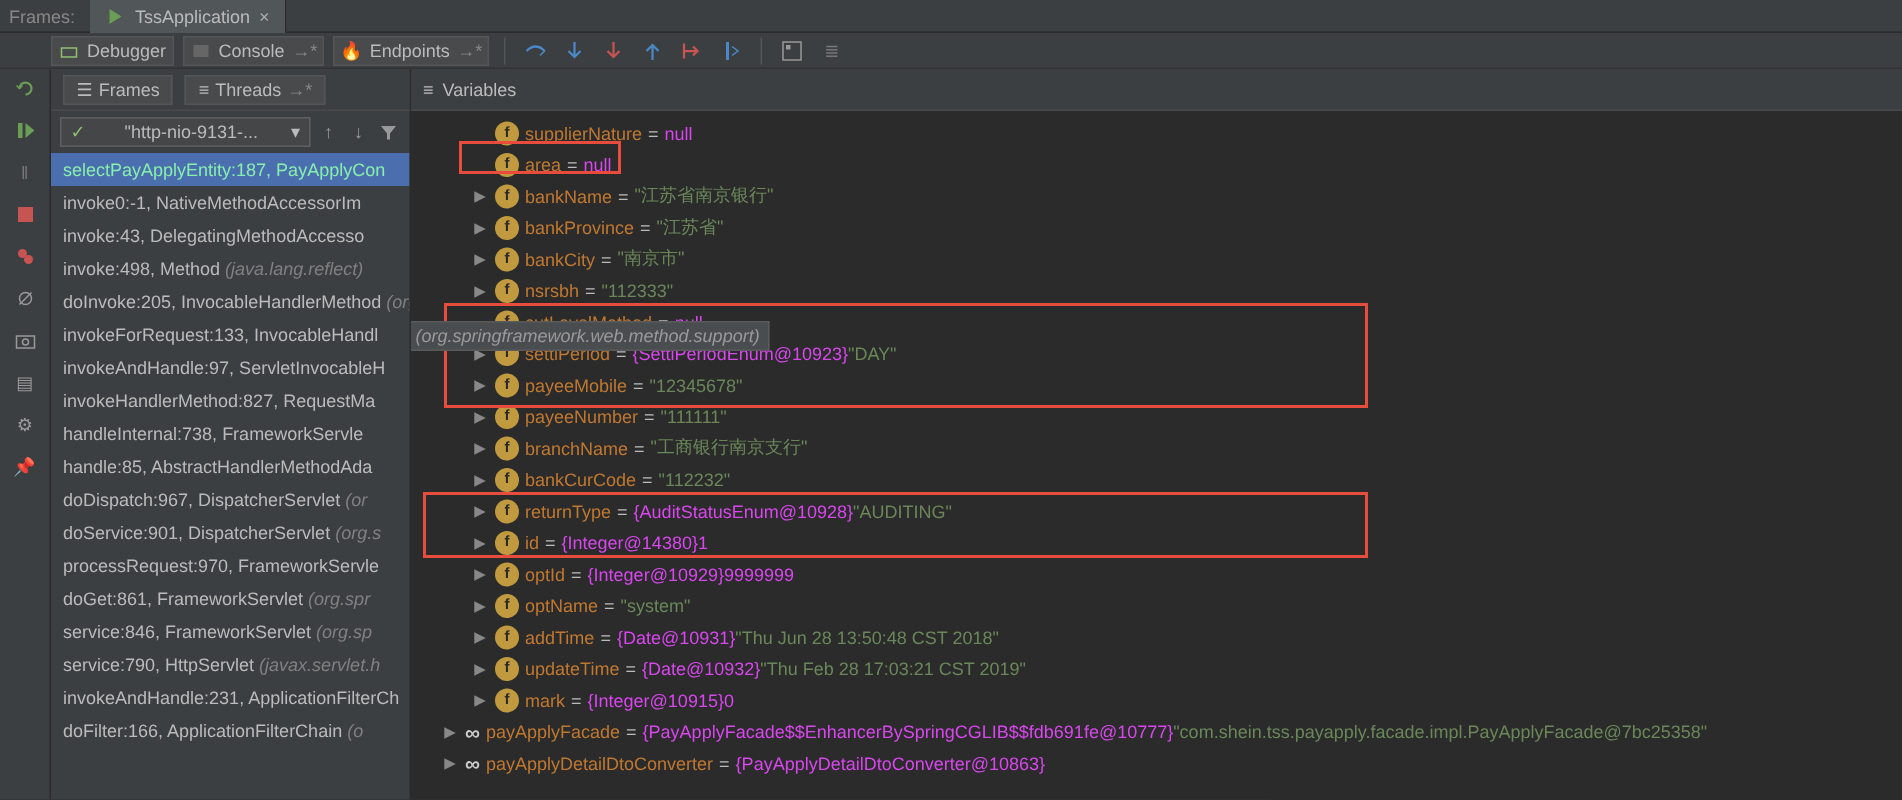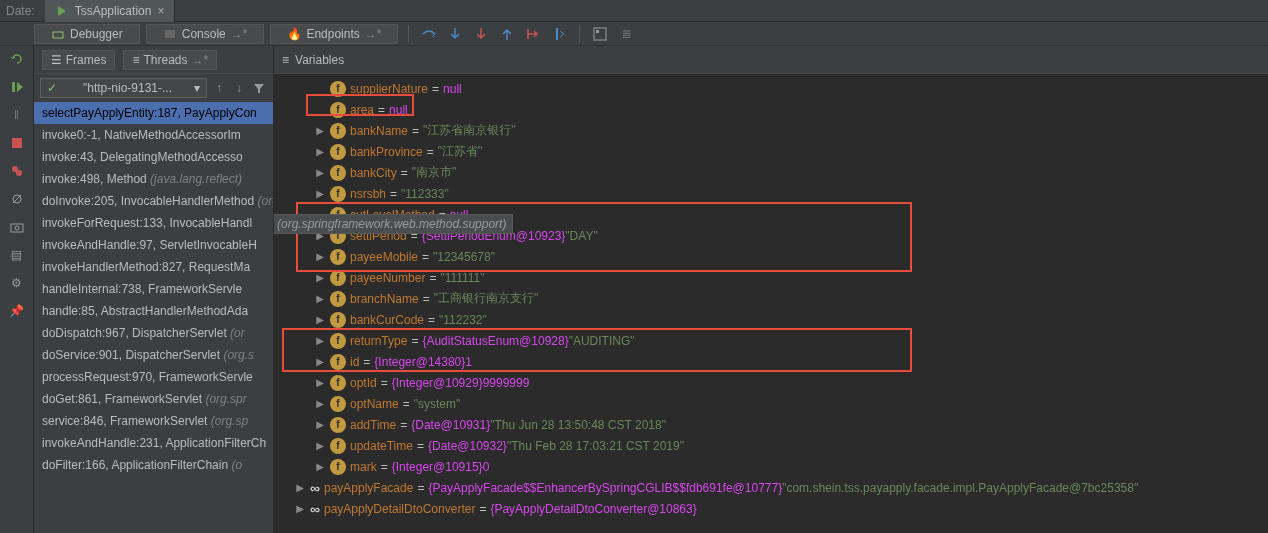--- a/index.html
+++ b/index.html
@@ -2,36 +2,36 @@
 <html><head>
 <meta charset="utf-8">
 <style>
 * { margin:0; padding:0; box-sizing:border-box; font-family:"Segoe UI",Arial,sans-serif; font-size:12px; }
 body { background:#3c3f41; color:#bbb; width:1268px; height:533px; overflow:hidden; user-select:none; }
 .row { display:flex; align-items:center; }
 .topbar { height:22px; background:#3c3f41; border-bottom:1px solid #2b2b2b; padding-left:6px; gap:10px; }
 .tab { height:22px; padding:0 10px; display:flex; align-items:center; gap:6px; background:#515658; border-right:1px solid #2b2b2b; color:#bbb; }
 .tab .cls { color:#aaa; }
 .toolbar2 { height:24px; background:#3c3f41; border-bottom:1px solid #323232; padding-left:34px; gap:6px; }
-.smalltab { background:#484a4c; padding:2px 16px; border:1px solid #555; display:flex; align-items:center; gap:5px; }
+.smalltab { background:#484a4c; padding:2px 4px; border:1px solid #555; display:flex; align-items:center; gap:5px; }
 .icon { width:14px; height:14px; display:inline-flex; align-items:center; justify-content:center; }
 .vsep { width:1px; height:18px; background:#555; margin:0 4px; }
 .main { display:flex; height:calc(533px - 22px - 24px); }
 .leftcol { width:34px; background:#3c3f41; border-right:1px solid #2b2b2b; display:flex; flex-direction:column; align-items:center; padding-top:4px; gap:10px; }
 .leftcol .ic { width:18px; height:18px; display:flex; align-items:center; justify-content:center; color:#999; }
 .frames { width:240px; background:#3c3f41; border-right:1px solid #2b2b2b; display:flex; flex-direction:column; }
 .frameshdr { height:28px; background:#3c3f41; border-bottom:1px solid #4a4a4a; display:flex; align-items:center; gap:8px; padding:0 8px; }
 .pilltab { background:#484a4c; border:1px solid #555; padding:2px 8px; display:flex; align-items:center; gap:4px; }
 .threadbar { height:28px; display:flex; align-items:center; padding:0 6px; gap:4px; }
 .threadsel { flex:1; background:#444648; border:1px solid #5e6060; color:#bbb; padding:2px 6px; display:flex; align-items:center; justify-content:space-between; }
 .threadsel::before { content:"✓"; color:#8fbf6f; margin-right:4px; }
 .tinyicon { width:16px; height:16px; display:flex; align-items:center; justify-content:center; color:#999; }
 .frameslist { flex:1; overflow:hidden; }
 .frameslist .fr { padding:2px 8px; white-space:nowrap; overflow:hidden; color:#bbb; line-height:18px; }
-.frameslist .fr.sel { background:#4b6eaf; color:#000000; }
+.frameslist .fr.sel { background:#4b6eaf; color:#86efac; }
 .dim { color:#808080; font-style:italic; }
 .vars { flex:1; background:#2b2b2b; display:flex; flex-direction:column; position:relative; }
 .varshdr { height:28px; background:#3c3f41; border-bottom:1px solid #4a4a4a; display:flex; align-items:center; padding:0 8px; gap:6px; }
 .varslist { flex:1; background:#2b2b2b; padding:4px 0; overflow:hidden; position:relative; }
 .vrow { display:flex; align-items:center; height:21px; padding-left:20px; white-space:nowrap; }
 .arrow { width:12px; color:#888; font-size:10px; display:inline-block; text-align:center; }
 .ficon { width:16px; height:16px; border-radius:8px; background:#c19a3f; color:#2b2b2b; font-size:10px; font-weight:bold; display:inline-flex; align-items:center; justify-content:center; margin:0 4px; }
 .inficon { font-size:14px; color:#ccc; margin:0 4px; font-weight:bold; }
 .vname { color:#c07830; }
 .veq { color:#bbb; margin:0 4px; }
@@ -39,21 +39,21 @@
 .vgray { color:#d946ef; }
 .vnull { color:#d946ef; }
 .redbox { position:absolute; border:2px solid #e74c3c; pointer-events:none; }
 .tooltip { position:absolute; background:#4a4d4f; border:1px solid #5a5a5a; padding:2px 6px; color:#999; font-style:italic; z-index:10; }
 .tbicon { width:20px; height:20px; display:flex; align-items:center; justify-content:center; color:#aaa; }
 </style>
 </head>
 <body>
 
 <div class="row topbar">
-  <span style="color:#888">Date:</span>
+  <span style="color:#888">Frames:</span>
   <div class="tab">
     <span class="icon">
         <svg width="12" height="12">
           <path d="M2 1 L10 6 L2 11 Z" fill="#6a9e54"></path>
         </svg>
       </span>
     <span>TssApplication</span>
     <span class="cls">×</span>
   </div>
 </div>
@@ -202,20 +202,21 @@
         <div class="fr">invokeForRequest:133, InvocableHandl</div>
         <div class="fr">invokeAndHandle:97, ServletInvocableH</div>
         <div class="fr">invokeHandlerMethod:827, RequestMa</div>
         <div class="fr">handleInternal:738, FrameworkServle</div>
         <div class="fr">handle:85, AbstractHandlerMethodAda</div>
         <div class="fr">doDispatch:967, DispatcherServlet <span class="dim">(or</span></div>
         <div class="fr">doService:901, DispatcherServlet <span class="dim">(org.s</span></div>
         <div class="fr">processRequest:970, FrameworkServle</div>
         <div class="fr">doGet:861, FrameworkServlet <span class="dim">(org.spr</span></div>
         <div class="fr">service:846, FrameworkServlet <span class="dim">(org.sp</span></div>
+        <div class="fr">service:790, HttpServlet <span class="dim">(javax.servlet.h</span></div>
         <div class="fr">invokeAndHandle:231, ApplicationFilterCh</div>
         <div class="fr">doFilter:166, ApplicationFilterChain <span class="dim">(o</span></div>
       </div>
   </div>
 
   <div class="vars">
     <div class="varshdr">
       <span>≡</span>
       <span>Variables</span>
     </div>

